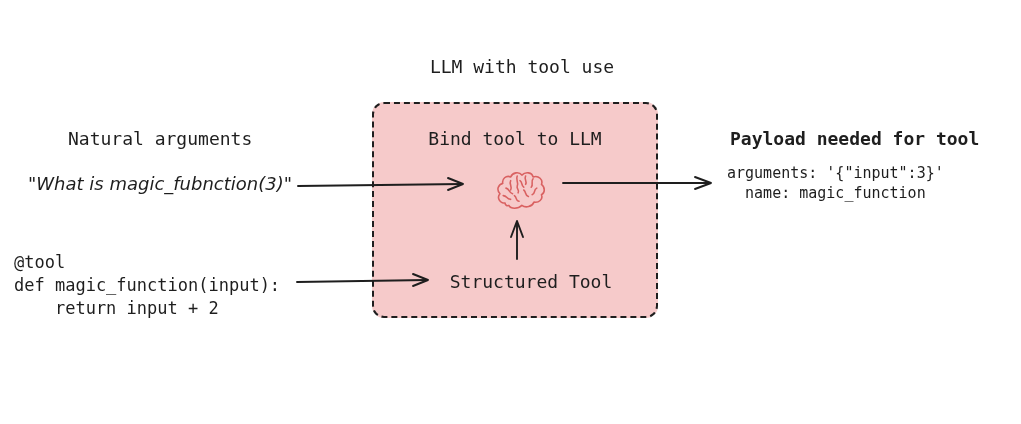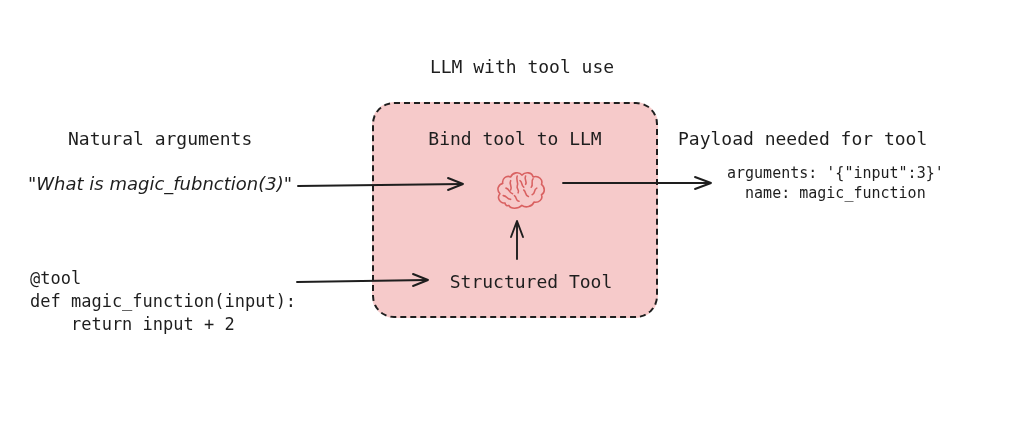--- a/index.html
+++ b/index.html
@@ -45,35 +45,35 @@
     font-style: italic;
     font-size: 18px;
     line-height: 24px;
     white-space: nowrap;
     color: var(--ink, #1e1e1e);
   }
   .code {
     position: absolute;
     left: 14px;
     top: 251px;
-    margin: 16px;
+    margin: 0;
     font-size: 17px;
     line-height: 23px;
     white-space: pre;
   }
   .bind-box {
     position: absolute;
     left: 372px;
     top: 102px;
     width: 286px;
     height: 216px;
     box-sizing: border-box;
     background: var(--box-fill, #f6caca);
     border: 2.2px dashed var(--ink, #1e1e1e);
-    border-radius: 22px;
+    border-radius: 12px;
     padding-left: 34px;
   }
   .box-heading {
     position: absolute;
     left: 0;
     top: 24px;
     width: 100%;
     text-align: center;
     font-size: 18px;
     line-height: 22px;
@@ -98,25 +98,26 @@
     left: 16px;
     top: 167px;
     width: 100%;
     text-align: center;
     font-size: 18px;
     line-height: 22px;
     white-space: nowrap;
   }
   .payload-heading {
     position: absolute;
-    left: 678px;
+    left: 730px;
     top: 128px;
     font-size: 18px;
     line-height: 22px;
     white-space: nowrap;
+    font-weight: bold;
   }
   .payload {
     position: absolute;
     left: 727px;
     top: 163px;
     margin: 0;
     font-size: 15px;
     line-height: 20px;
     white-space: pre;
   }

